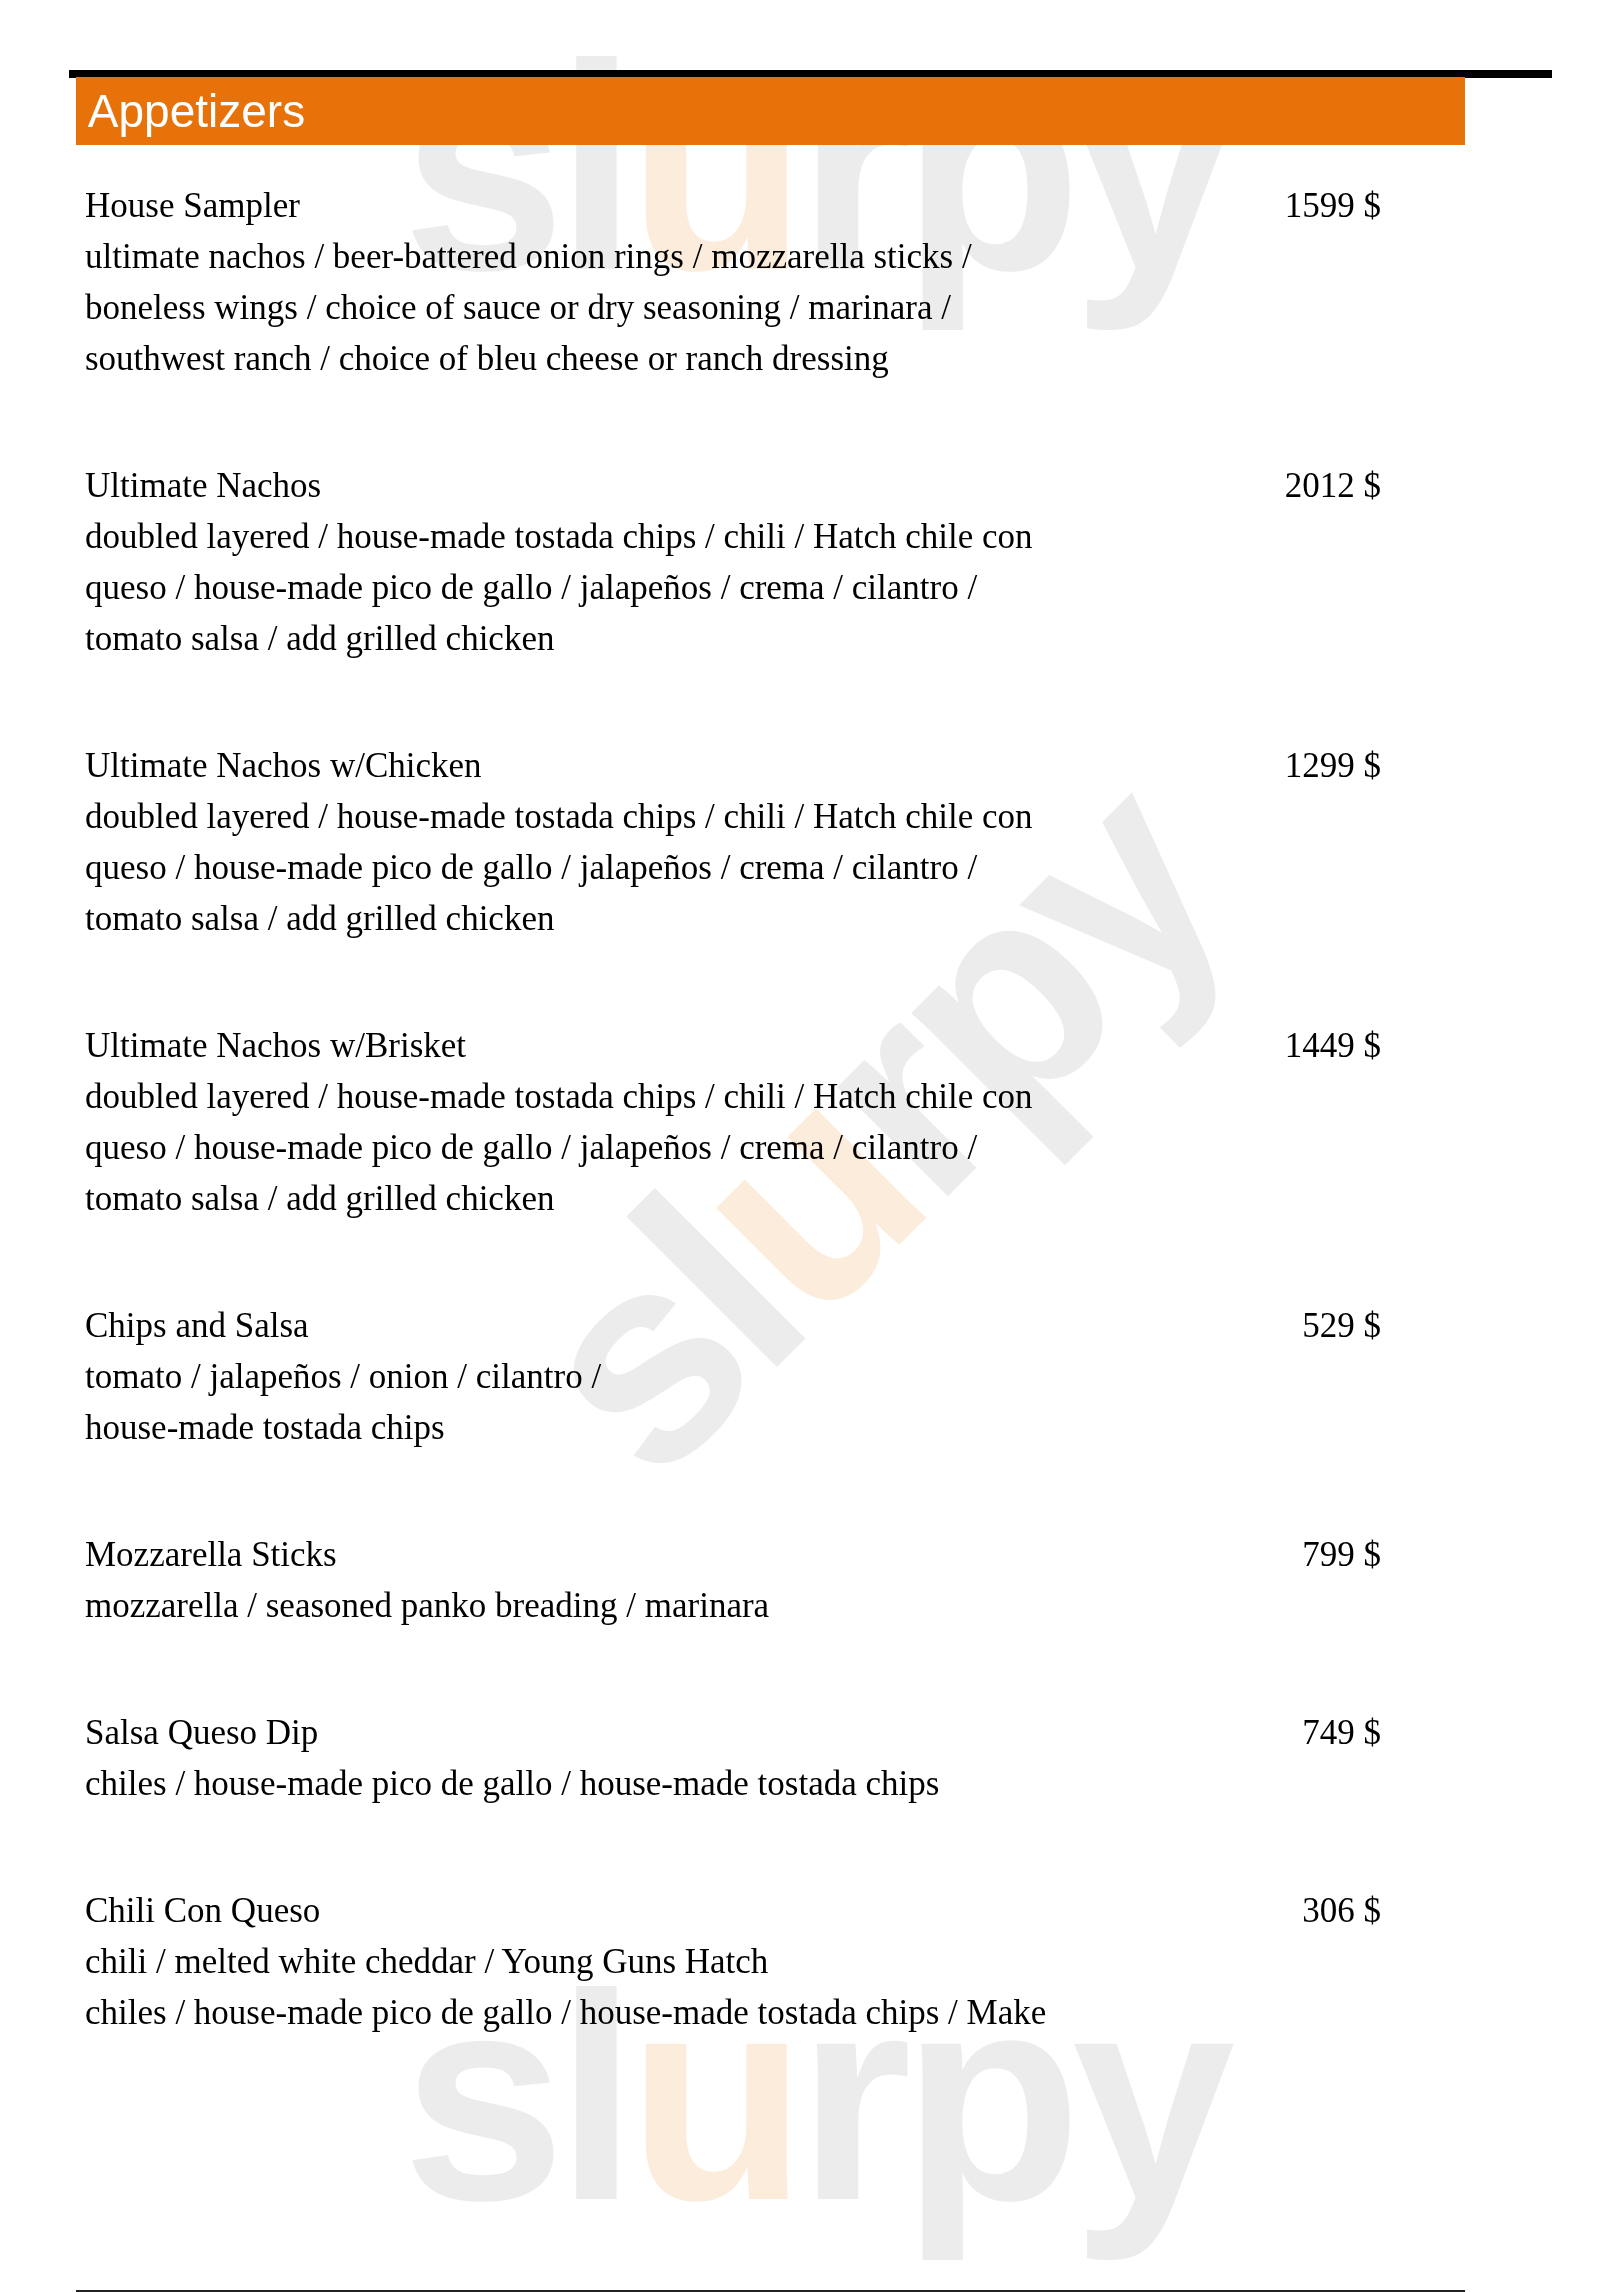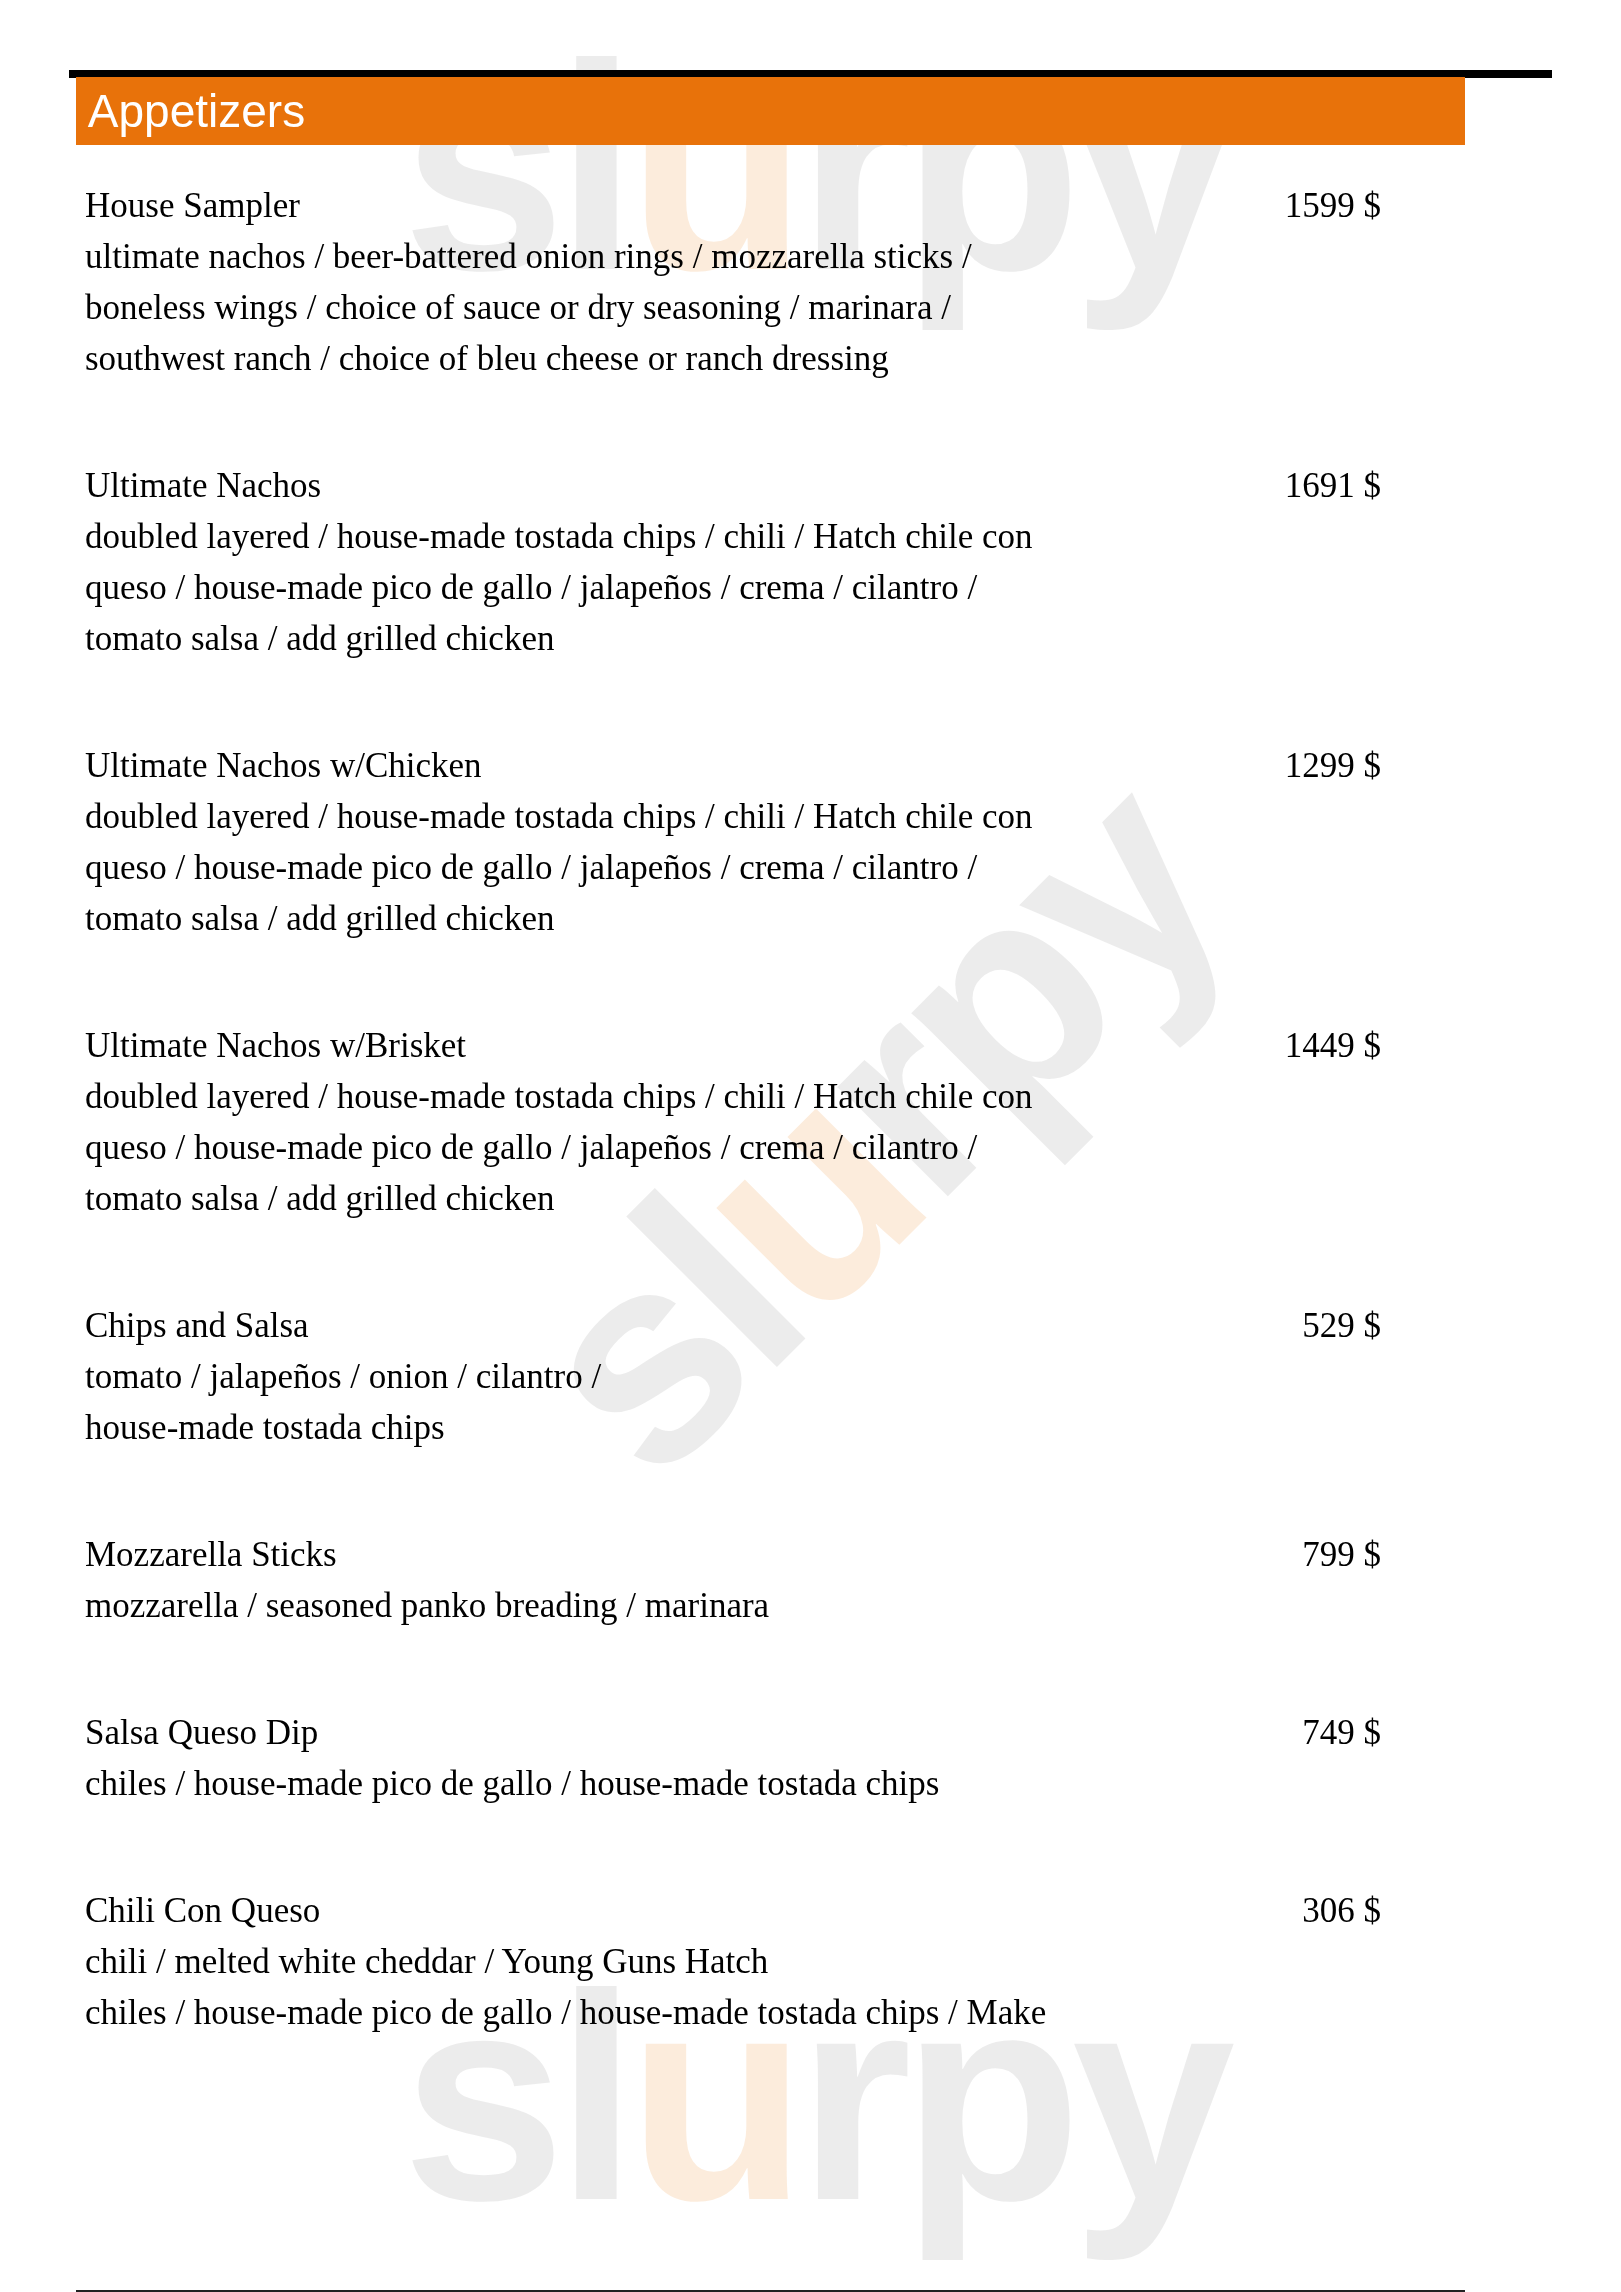--- a/index.html
+++ b/index.html
@@ -109,21 +109,21 @@
       <span class="item-price">1599 $</span>
     </div>
     <div class="item-desc-line">ultimate nachos / beer-battered onion rings / mozzarella sticks /</div>
     <div class="item-desc-line">boneless wings / choice of sauce or dry seasoning / marinara /</div>
     <div class="item-desc-line">southwest ranch / choice of bleu cheese or ranch dressing</div>
   </div>
 
   <div class="menu-item">
     <div class="item-head">
       <span class="item-name">Ultimate Nachos</span>
-      <span class="item-price">1691 $</span>
+      <span class="item-price">2012 $</span>
     </div>
     <div class="item-desc-line">doubled layered / house-made tostada chips / chili / Hatch chile con</div>
     <div class="item-desc-line">queso / house-made pico de gallo / jalapeños / crema / cilantro /</div>
     <div class="item-desc-line">tomato salsa / add grilled chicken</div>
   </div>
 
   <div class="menu-item">
     <div class="item-head">
       <span class="item-name">Ultimate Nachos w/Chicken</span>
       <span class="item-price">1299 $</span>

